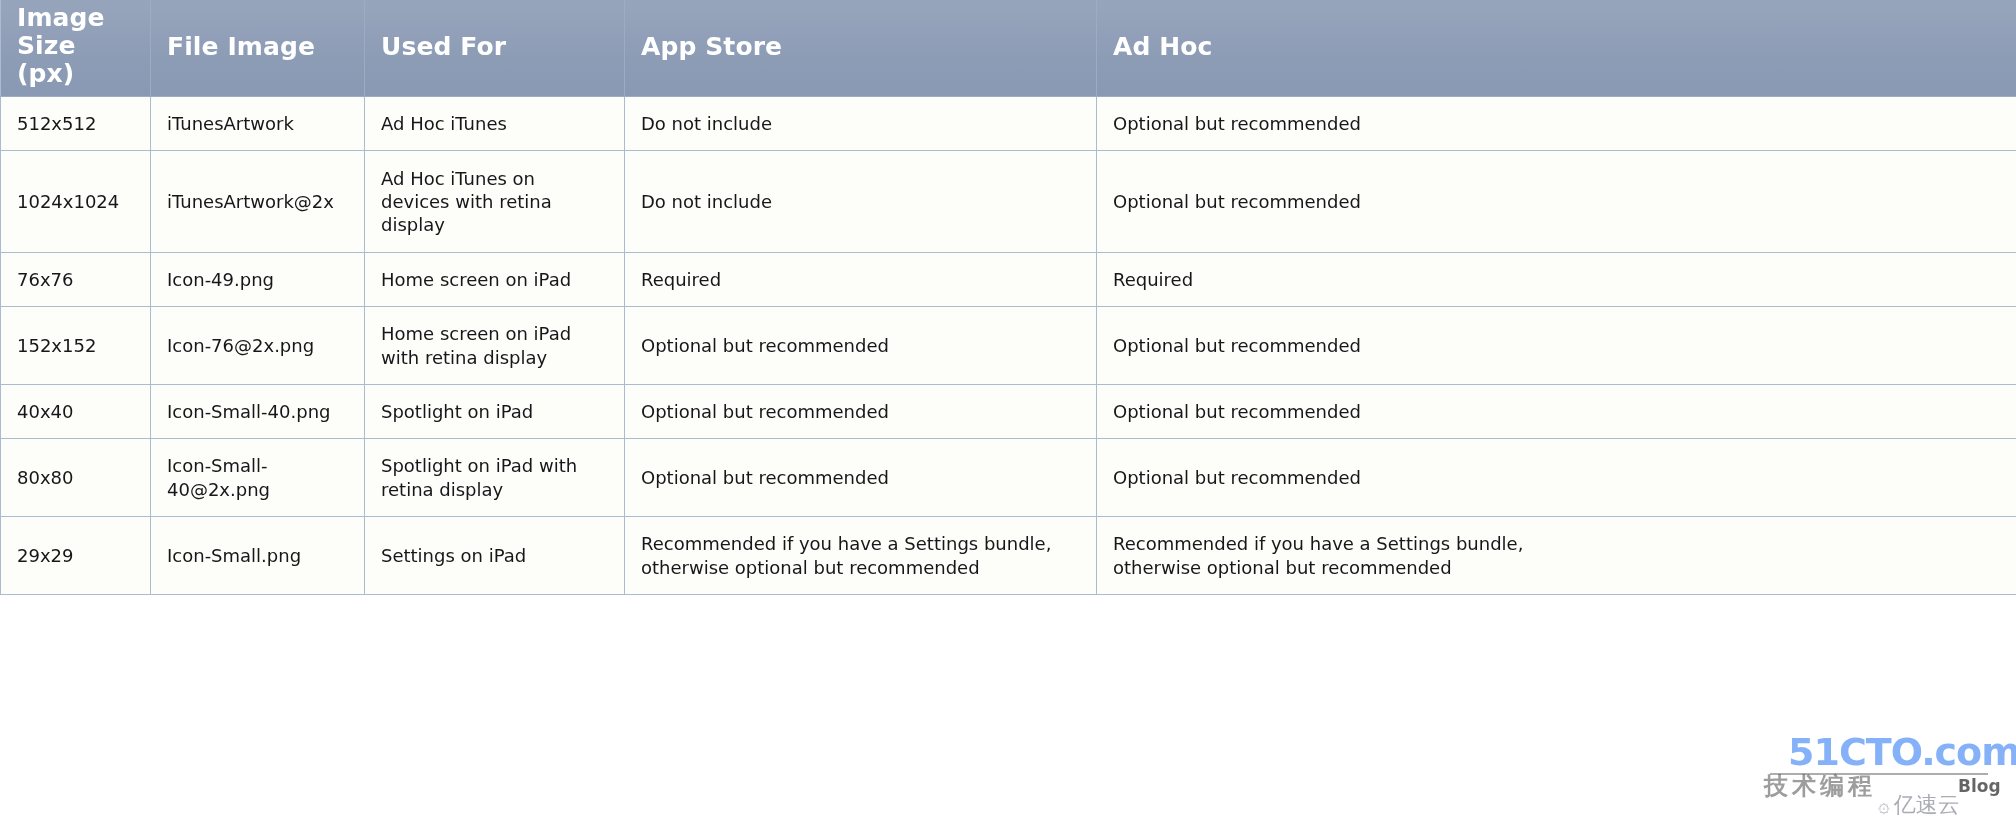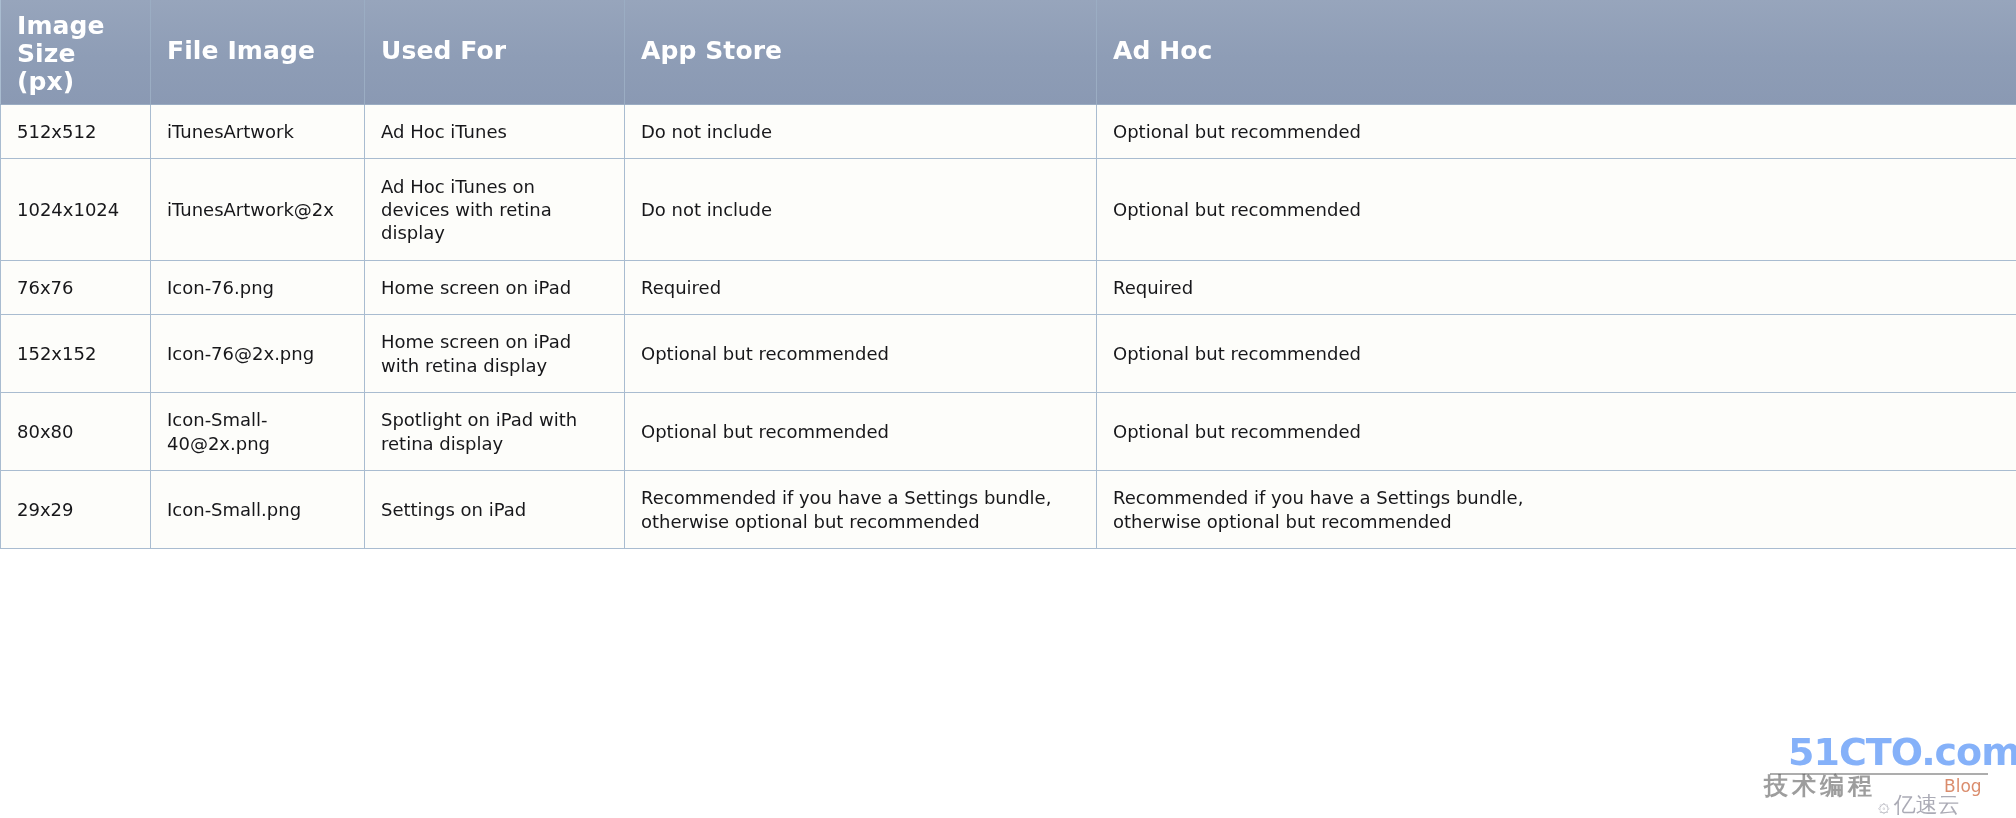--- a/index.html
+++ b/index.html
@@ -49,21 +49,21 @@
     vertical-align: middle;
     padding: 6px 16px 8px 16px;
     line-height: 1.12;
     border-right: 1px solid #9badc3;
     border-bottom: 1px solid #9badc3;
     box-sizing: border-box;
     letter-spacing: 0.1px;
   }
   thead th:last-child { border-right: none; }
   thead th.col-size {
-    padding-top: 12px;
+    padding-top: 4px;
   }
 
   tbody td {
     font-size: 18px;
     color: #17171a;
     background: #fdfdfa;
     vertical-align: middle;
     padding: 14px 16px 14px 16px;
     line-height: 1.28;
     border-top: 1px solid #a9bcd0;
@@ -121,25 +121,25 @@
     left: 6px;
     top: 46px;
     font-size: 24px;
     color: #5d5d5d;
     opacity: 0.6;
     letter-spacing: 4px;
     font-weight: bold;
   }
   #watermark .wm-blog {
     position: absolute;
-    left: 186px;
+    left: 200px;
     top: 52px;
     font-size: 17px;
-    font-weight: normal;
-    color: #c2410c;
+    font-weight: bold;
+    color: #000000;
     opacity: 0.6;
   }
   #watermark .wm-ys {
     position: absolute;
     left: 120px;
     top: 66px;
     font-size: 22px;
     color: #8c8c9a;
     opacity: 0.72;
     white-space: nowrap;
@@ -185,30 +185,37 @@
         <td>1024x1024</td>
         <td>iTunesArtwork@2x</td>
         <td>Ad Hoc iTunes on
 devices with retina
 display</td>
         <td>Do not include</td>
         <td>Optional but recommended</td>
       </tr>
       <tr class="r2">
         <td>76x76</td>
-        <td>Icon-76.png</td>
+        <td>Icon-49.png</td>
         <td>Home screen on iPad</td>
         <td>Required</td>
         <td>Required</td>
       </tr>
       <tr class="r3">
         <td>152x152</td>
         <td>Icon-76@2x.png</td>
         <td>Home screen on iPad
 with retina display</td>
+        <td>Optional but recommended</td>
+        <td>Optional but recommended</td>
+      </tr>
+      <tr class="r4">
+        <td>40x40</td>
+        <td>Icon-Small-40.png</td>
+        <td>Spotlight on iPad</td>
         <td>Optional but recommended</td>
         <td>Optional but recommended</td>
       </tr>
       <tr class="r5">
         <td>80x80</td>
         <td>Icon-Small-
 40@2x.png</td>
         <td>Spotlight on iPad with
 retina display</td>
         <td>Optional but recommended</td>

